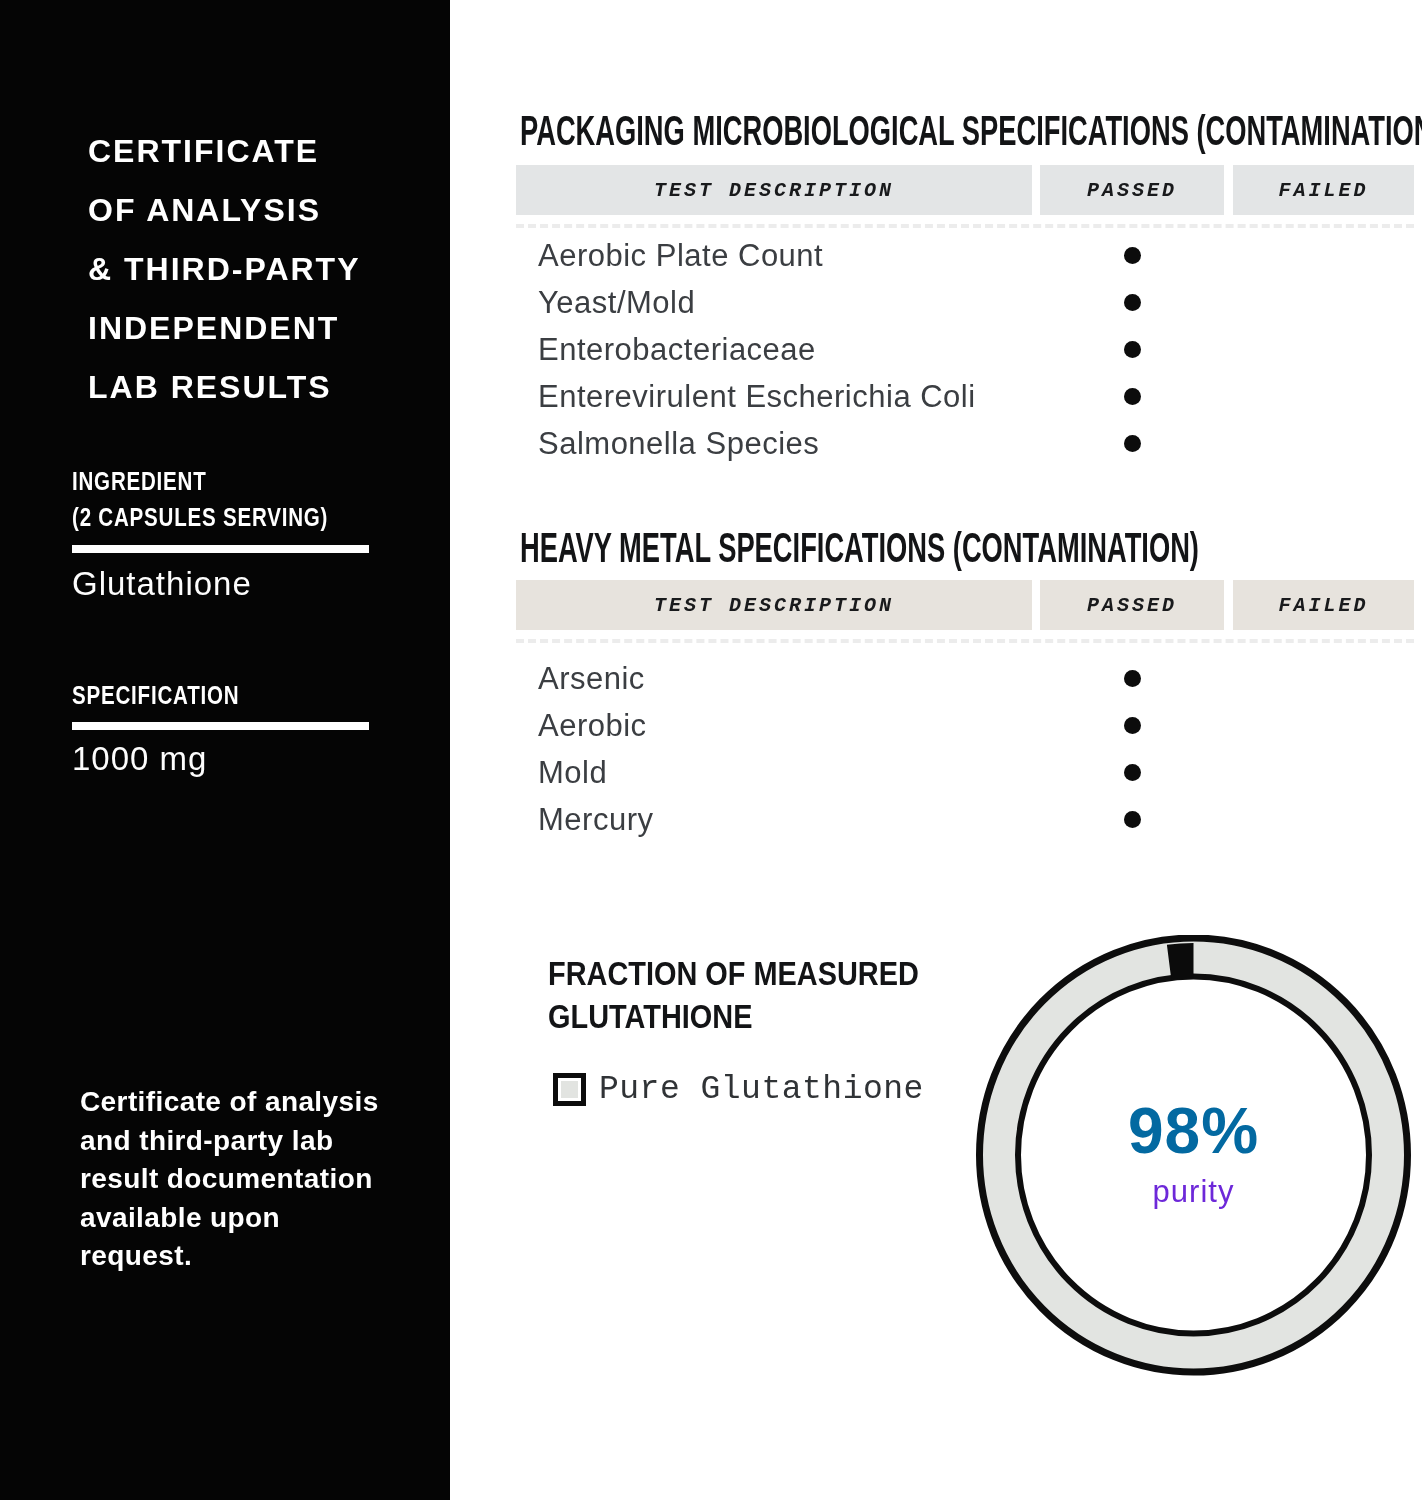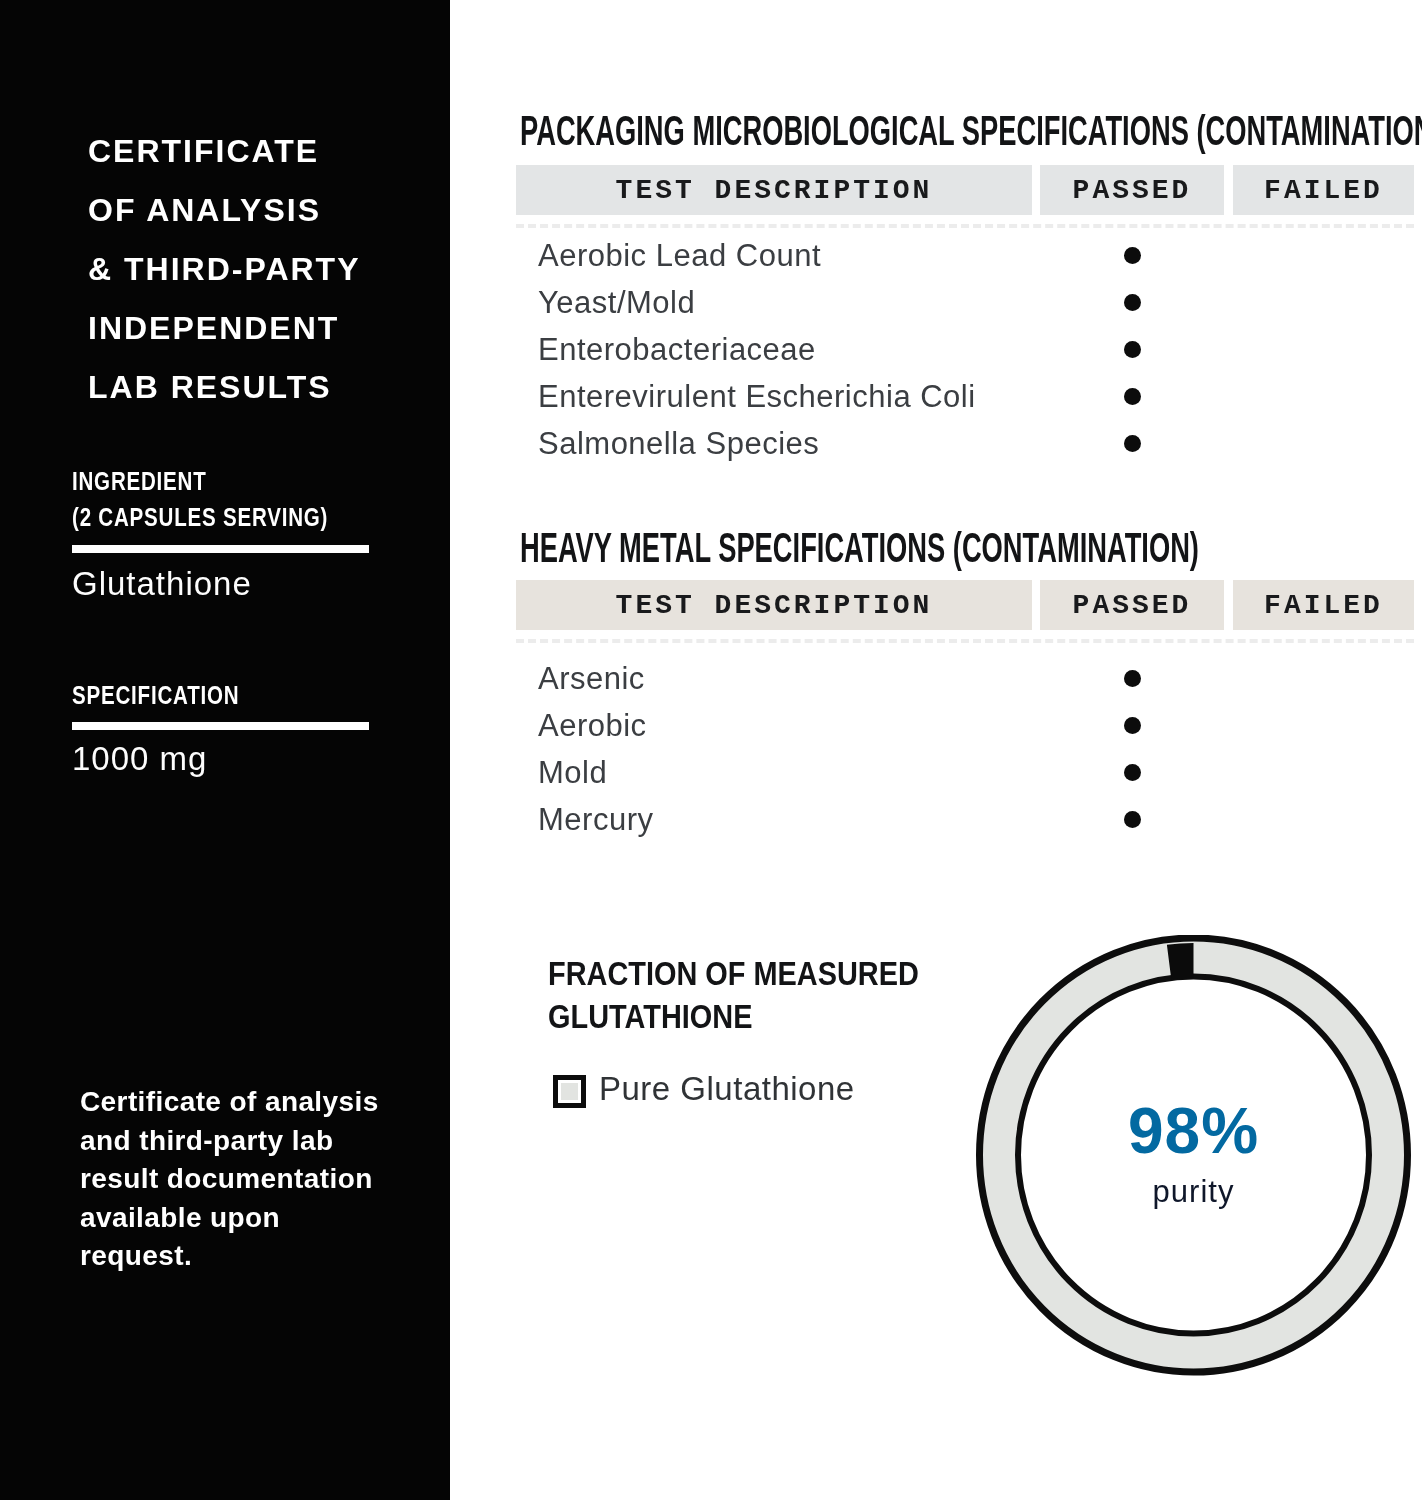--- a/index.html
+++ b/index.html
@@ -37,21 +37,21 @@
     position:absolute;left:520px;margin:0;color:#131416;
     font-size:42px;font-weight:700;line-height:42px;white-space:nowrap;
     transform:scaleX(0.65);transform-origin:0 50%;
   }
 
   
   .thead{position:absolute;left:516px;width:898px;height:50px;display:flex;}
   .th{
     height:50px;display:flex;align-items:center;justify-content:center;
     font-family:"Liberation Mono",monospace;font-weight:700;
-    font-size:28px;letter-spacing:3px;color:#191a1c;
+    font-size:20px;letter-spacing:3px;color:#191a1c;font-style:italic;
   }
   .th-desc{width:516px;}
   .th-pass{width:184px;margin-left:8px;}
   .th-fail{width:181px;margin-left:9px;}
 
   .dashes{position:absolute;left:516px;width:898px;border-top:4px dashed #ececec;}
 
   
   .rows{position:absolute;left:516px;width:898px;}
   .trow{position:relative;height:47px;}
@@ -63,36 +63,36 @@
     position:absolute;top:50%;margin-top:-8.5px;width:17px;height:17px;
     border-radius:50%;background:#0c0c0c;
   }
 
   
   .frac-title{
     position:absolute;left:548px;top:952px;margin:0;color:#131416;
     font-size:34px;font-weight:700;line-height:43px;white-space:pre-line;
     transform:scaleX(0.85);transform-origin:0 0;
   }
-  .legend{position:absolute;left:553px;top:1070px;height:38px;display:flex;align-items:flex-end;}
+  .legend{position:absolute;left:553px;top:1070px;height:38px;display:flex;align-items:center;font-family:Liberation Mono, monospace;}
   .swatch{
     width:23px;height:23px;border:5px solid #0c0c0c;background:#ffffff;
     display:flex;align-items:center;justify-content:center;
   }
   .swatch-inner{width:17px;height:17px;}
   .legend-label{margin-left:13px;font-size:33px;color:#303336;letter-spacing:0.5px;white-space:nowrap;}
 
   .donut-svg{position:absolute;left:976px;top:935px;}
   .donut-value{
     position:absolute;left:976px;top:1099px;width:435px;text-align:center;
     font-size:64px;font-weight:700;color:#0369a1;letter-spacing:1px;line-height:64px;
   }
   .donut-label{
     position:absolute;left:976px;top:1176px;width:435px;text-align:center;
-    font-size:31px;color:#0f172a;line-height:31px;letter-spacing:1px;
+    font-size:31px;color:#6d28d9;line-height:31px;letter-spacing:1px;
   }
 </style>
 </head>
 <body>
 
 <div class="page">
 
   <aside class="sidebar">
     <h1 class="heading">CERTIFICATE
 OF ANALYSIS
@@ -120,21 +120,21 @@
 
     <h2 class="sec-title" style="top:110px">PACKAGING MICROBIOLOGICAL SPECIFICATIONS (CONTAMINATION)</h2>
     <div class="thead" style="top:165px">
       <div class="th th-desc" style="background: rgb(227, 229, 230);">TEST DESCRIPTION</div>
       <div class="th th-pass" style="background: rgb(227, 229, 230);">PASSED</div>
       <div class="th th-fail" style="background: rgb(227, 229, 230);">FAILED</div>
     </div>
     <div class="dashes" style="top:224px"></div>
     <div class="rows" style="top:232px">
         <div class="trow">
-          <span class="tlabel">Aerobic Lead Count</span>
+          <span class="tlabel">Aerobic Plate Count</span>
           <span class="dot" style="left: 608px; background: rgb(12, 12, 12);"></span>
         </div>
         <div class="trow">
           <span class="tlabel">Yeast/Mold</span>
           <span class="dot" style="left: 608px; background: rgb(12, 12, 12);"></span>
         </div>
         <div class="trow">
           <span class="tlabel">Enterobacteriaceae</span>
           <span class="dot" style="left: 608px; background: rgb(12, 12, 12);"></span>
         </div>

